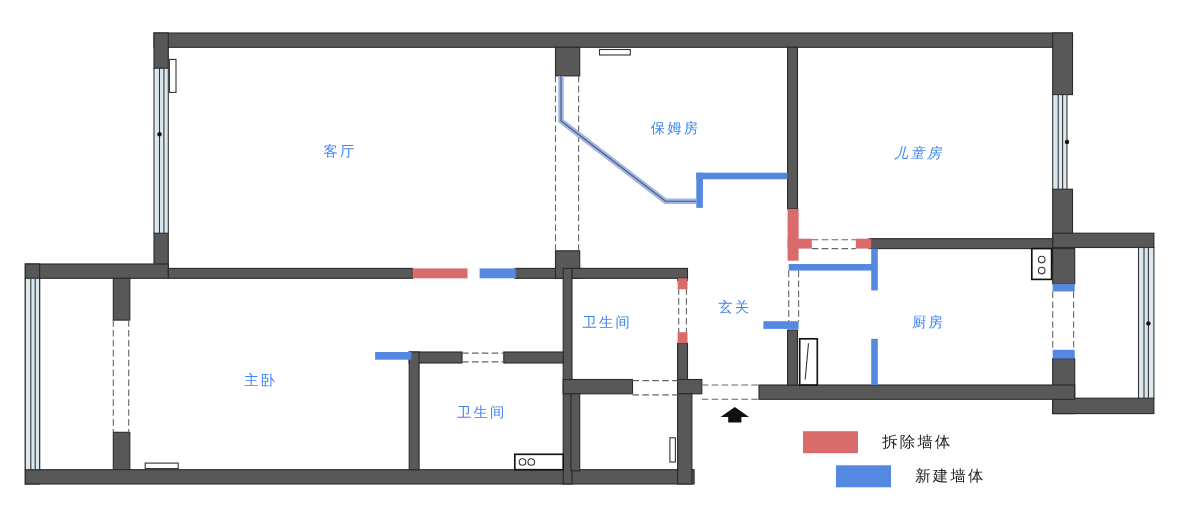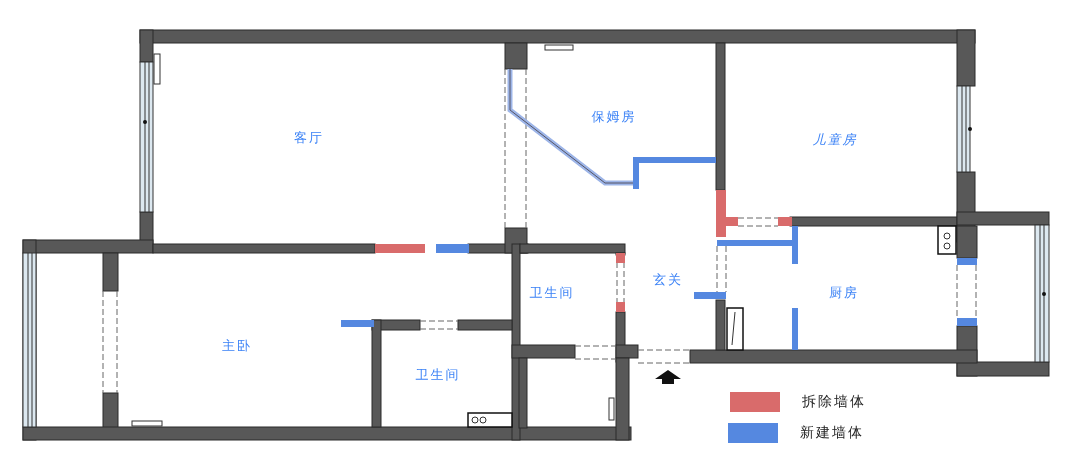--- a/index.html
+++ b/index.html
@@ -157,16 +157,16 @@
 <div class="room-label" style="left:237px;top:328px;margin-top:18px;">主卧</div>
 <div class="room-label" style="left:552px;top:293px;">卫生间</div>
 <div class="room-label" style="left:438px;top:375px;">卫生间</div>
 <div class="room-label" style="left:668px;top:280px;">玄关</div>
 <div class="room-label" style="left:844px;top:293px;">厨房</div>
 
 <div class="legend-item" style="left:730px;top:392px;">
   <div class="legend-swatch" style="background:#d96b6b;"></div>
   <span class="legend-text">拆除墙体</span>
 </div>
-<div class="legend-item" style="left:728px;top:423px;">
+<div class="legend-item" style="left:760px;top:423px;">
   <div class="legend-swatch" style="background:#5588e0;"></div>
   <span class="legend-text">新建墙体</span>
 </div>
 
 </body></html>

